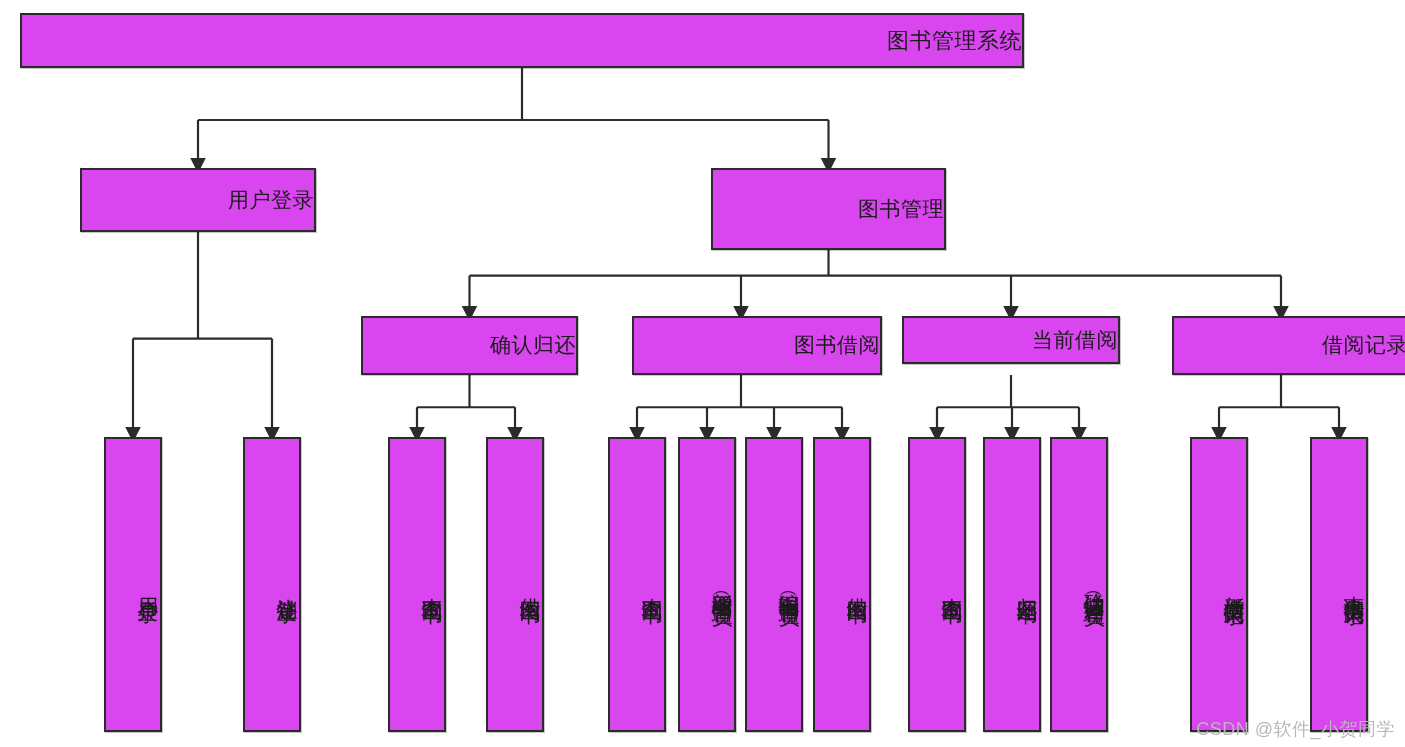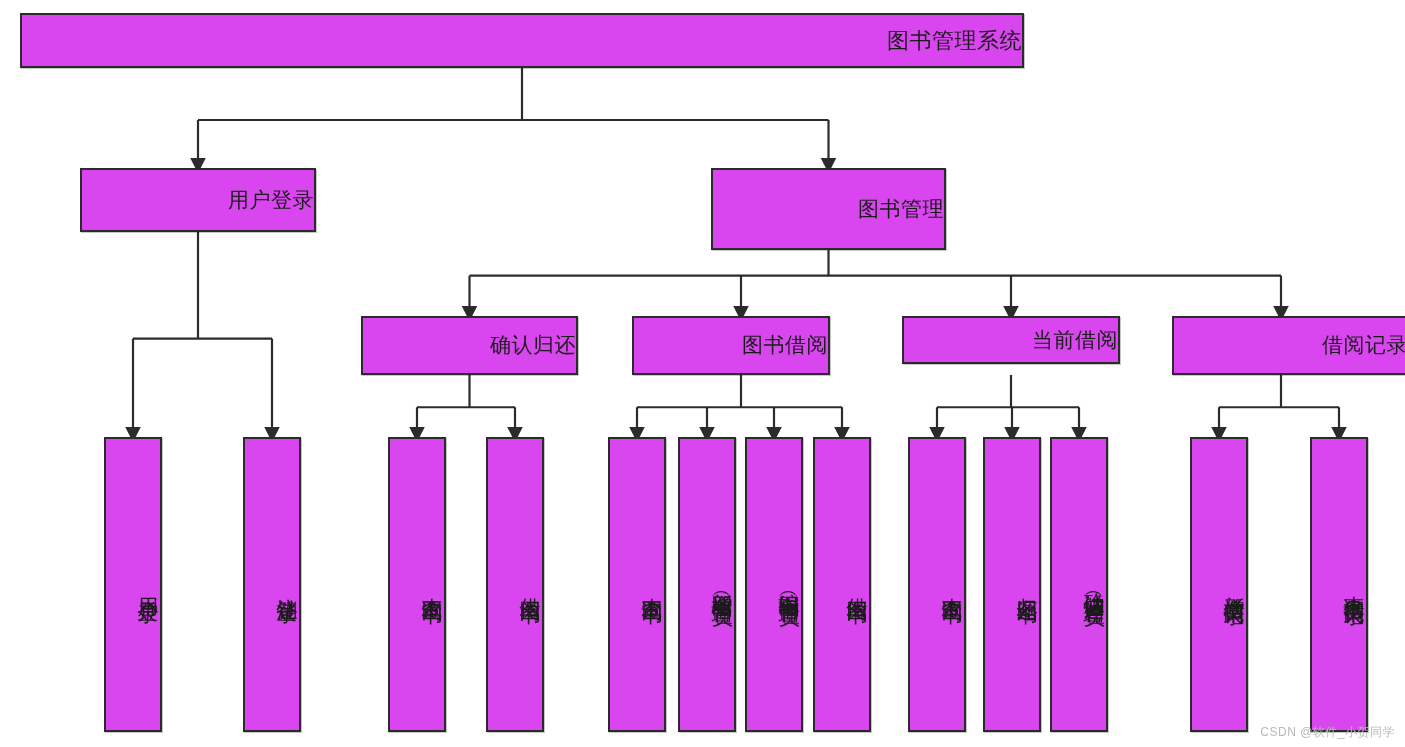--- a/index.html
+++ b/index.html
@@ -60,21 +60,21 @@
   }
   .conn-line {
     stroke: #2b2b2b;
     stroke-width: 2.2;
     fill: none;
   }
   .watermark {
     position: absolute;
     right: 10px;
     bottom: 6px;
-    font-size: 12px;
+    font-size: 18px;
     color: #b9b9b9;
     white-space: nowrap;
     letter-spacing: 0.5px;
   }
 </style>
 </head>
 <body>
 
 <div id="diagram-root">
   <svg class="connectors" id="connector-layer" viewBox="0 0 1405 747" xmlns="http://www.w3.org/2000/svg">
@@ -125,21 +125,21 @@
       </div>
       <div class="node horizontal" style="left: 80px; top: 168px; width: 236px; height: 64px;">
         <span class="node-label">用户登录</span>
       </div>
       <div class="node horizontal" style="left: 711px; top: 168px; width: 235px; height: 82px;">
         <span class="node-label">图书管理</span>
       </div>
       <div class="node horizontal" style="left: 361px; top: 316px; width: 217px; height: 59px;">
         <span class="node-label">确认归还</span>
       </div>
-      <div class="node horizontal" style="left: 632px; top: 316px; width: 198px; height: 59px;">
+      <div class="node horizontal" style="left: 632px; top: 316px; width: 250px; height: 59px;">
         <span class="node-label">图书借阅</span>
       </div>
       <div class="node horizontal" style="left: 902px; top: 316px; width: 218px; height: 48px;">
         <span class="node-label">当前借阅</span>
       </div>
       <div class="node horizontal" style="left: 1172px; top: 316px; width: 238px; height: 59px;">
         <span class="node-label">借阅记录</span>
       </div>
       <div class="node vertical" style="left: 104px; top: 437px; width: 58px; height: 295px;">
         <span class="node-label">用户登录</span>

